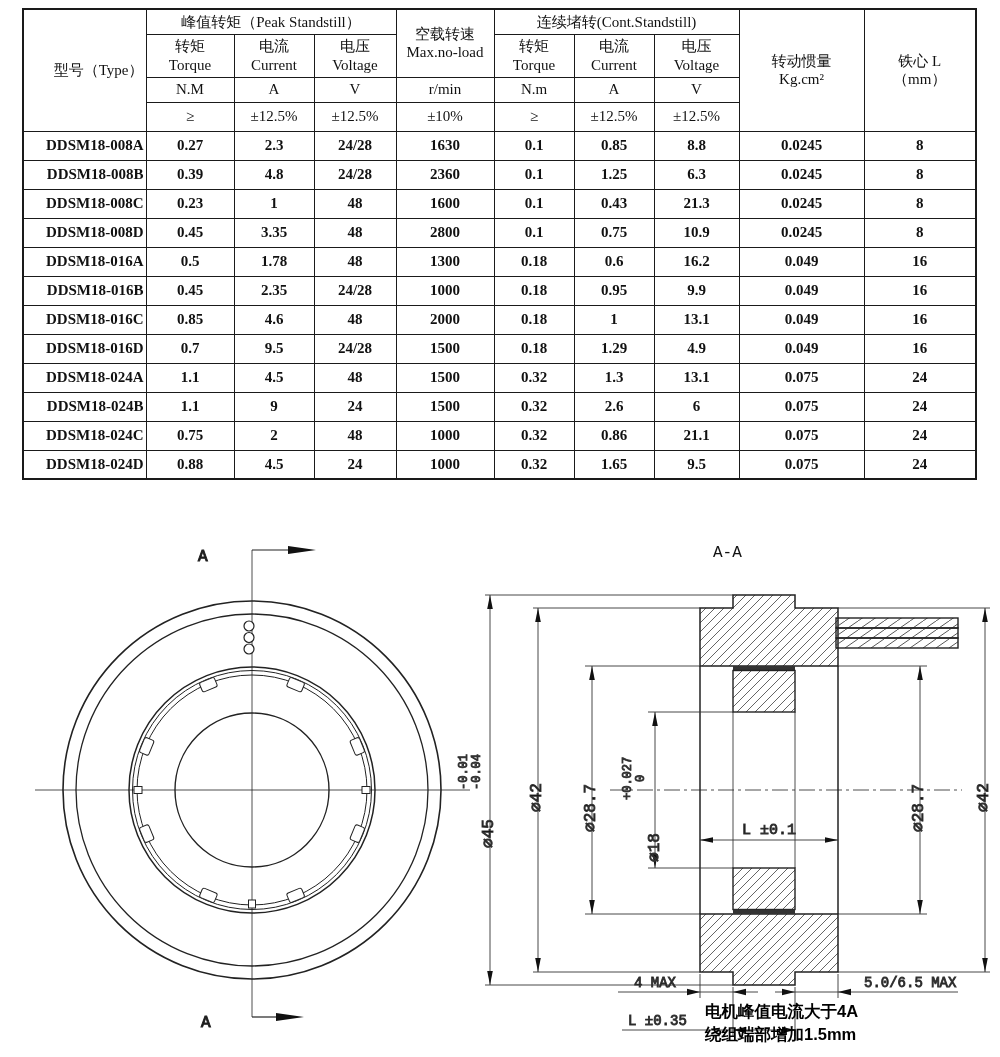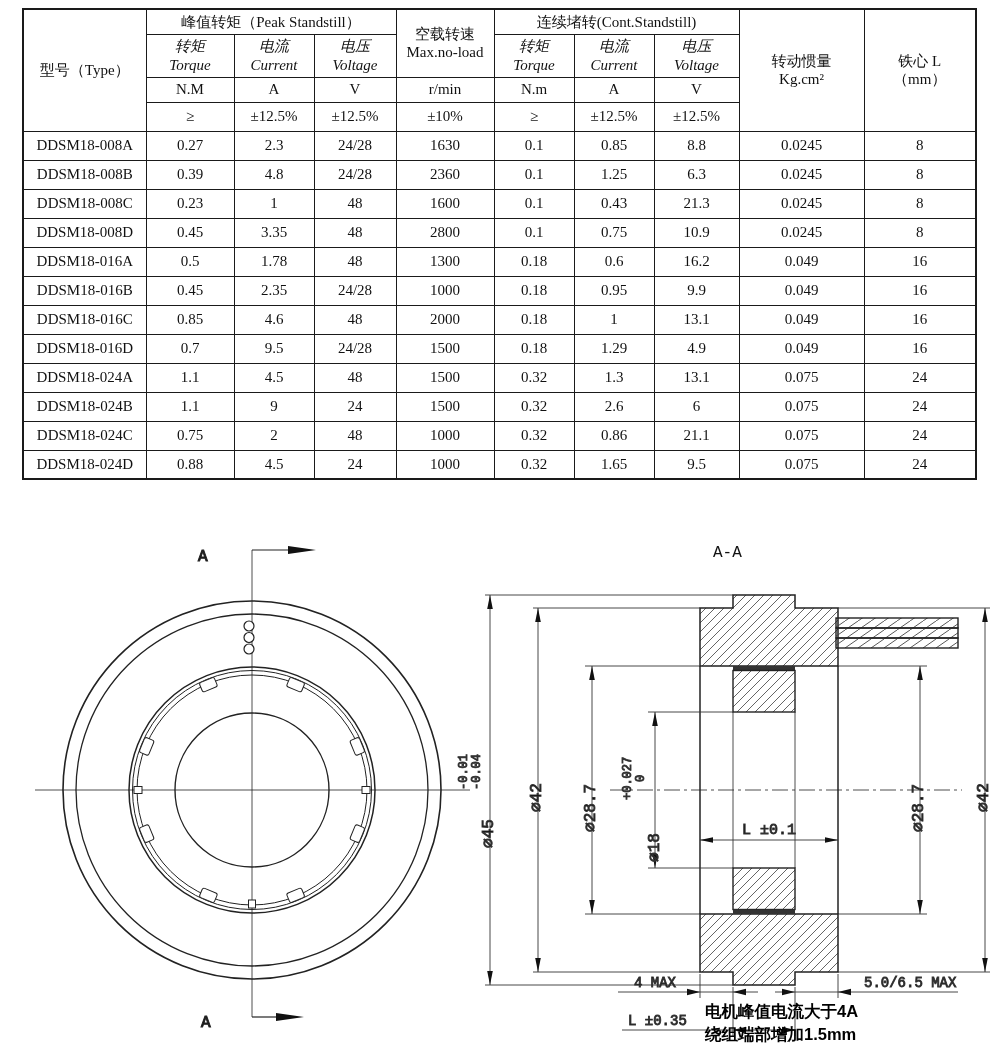--- a/index.html
+++ b/index.html
@@ -3,23 +3,23 @@
 <meta charset="utf-8">
 <style>
   html,body{margin:0;padding:0;background:#fff;}
   .page{position:relative;width:1000px;height:1057px;background:#fff;overflow:hidden;
         font-family:"Liberation Serif","DejaVu Serif",serif;color:#111;}
   
   .spec-table{position:absolute;left:22px;top:8px;width:953px;border-collapse:collapse;
               table-layout:fixed;border:2px solid #1a1a1a;}
   .spec-table td{border:1.5px solid #1a1a1a;text-align:center;vertical-align:middle;
                  font-size:15px;line-height:1.22;padding:0 2px;overflow:hidden;}
-  tr.hr1{height:25px;} tr.hr2{height:43px;font-style:italic;} tr.hr3{height:25px;} tr.hr4{height:29px;}
-  tr.data-row{height:29px;}
-  td.type-cell{text-align:center;padding-left:2px;}
+  tr.hr1{height:25px;} tr.hr2{height:43px;} tr.hr3{height:25px;} tr.hr4{height:29px;}
+  tr.data-row{height:29px;font-weight:bold;}
+  td.type-cell{text-align:right;padding-left:2px;}
   .two-line span{display:block;}
   
   .caption{position:absolute;left:25px;top:481px;font-size:17.5px;letter-spacing:.5px;}
   
   .drawing{position:absolute;left:0;top:530px;}
   .dimtxt{font-family:"Liberation Mono","DejaVu Sans Mono",monospace;fill:#111;}
   .t16{font-size:16px;} .t15{font-size:15px;} .t14{font-size:14px;} .t12{font-size:12px;}
   .note{font-family:"Liberation Sans","DejaVu Sans",sans-serif;font-weight:bold;
         font-size:16.5px;fill:#000;}
 </style>

